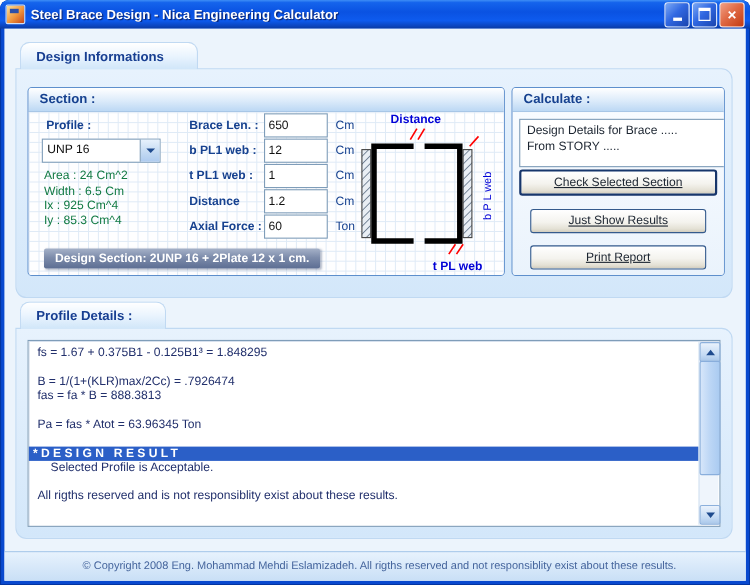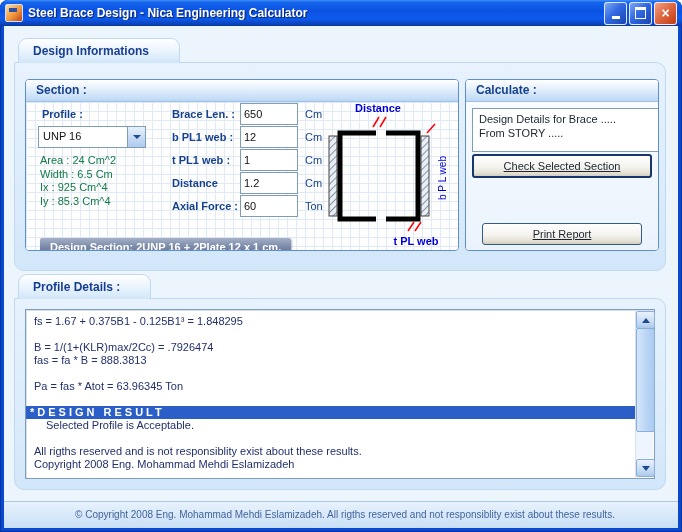--- a/index.html
+++ b/index.html
@@ -49,21 +49,21 @@
   .dd-arrow{width:0;height:0;border-left:4px solid transparent;border-right:4px solid transparent;border-top:4px solid #1F4B8E;}
 
   .fields{position:absolute;left:146px;top:2px;}
   .frow{display:flex;align-items:center;height:20px;margin-bottom:3px;}
   .flabel{width:68px;font-size:11px;color:#16418F;font-weight:bold;white-space:nowrap;}
   .finput{width:50px;height:18px;border:1px solid #7F9DB9;font-family:"Liberation Sans",sans-serif;font-size:11px;padding:1px 3px;color:#111;background:#fff;}
   .funit{margin-left:7px;font-size:11px;color:#16418F;}
 
   .diagram{position:absolute;left:286px;top:0;width:142px;height:148px;}
 
-  .design-bar{position:absolute;left:14px;top:136px;height:18px;line-height:18px;padding:0 10px;
+  .design-bar{position:absolute;left:14px;top:124px;height:18px;line-height:18px;padding:0 10px;
     background:linear-gradient(180deg,#A5B1C8 0%,#7D8CAB 45%,#5D6E93 100%);
     color:#fff;font-weight:bold;font-size:11px;border-radius:2px;white-space:nowrap;box-shadow:1px 1px 2px rgba(40,60,100,.35);}
 
   .info-box{position:absolute;left:6px;top:6px;width:180px;height:36px;border:1px solid #7F9DB9;background:#fff;padding:3px 6px;}
   .info-line{font-size:11px;line-height:14px;color:#1B2430;white-space:nowrap;}
   .xp-btn{position:absolute;background:linear-gradient(180deg,#FFFFFF 0%,#F4F3EE 55%,#E4E1D5 85%,#D2CDBE 100%);
     border:1px solid #345A8C;border-radius:3px;font-family:"Liberation Sans",sans-serif;font-size:11px;color:#1B2430;
     text-decoration:underline;cursor:pointer;text-align:center;}
   .btn-default{border:2px solid #17366B;font-size:11px;}
 
@@ -196,20 +196,21 @@
       </div>
 
       <div class="groupbox" style="left:450px;top:16px;width:192px;height:170px;">
         <div class="gb-header">Calculate :</div>
         <div class="gb-body gb-plain">
           <div class="info-box">
             <div class="info-line">Design Details for Brace .....</div>
             <div class="info-line">From STORY .....</div>
           </div>
           <button class="xp-btn btn-default" style="left:6px;top:52px;width:180px;height:24px;">Check Selected Section</button>
+          <button class="xp-btn" style="left:16px;top:88px;width:160px;height:22px;">Just Show Results</button>
           <button class="xp-btn" style="left:16px;top:121px;width:160px;height:22px;">Print Report</button>
         </div>
       </div>
     </div>
 
     <div class="panel-tab" style="left:14px;top:248px;">Profile Details :</div>
     <div class="panel-body" style="left:10px;top:272px;width:650px;height:190px;">
 
       <div class="details-box">
         <div class="details-content">
@@ -217,21 +218,20 @@
           <div class="line"></div>
           <div class="line">B = 1/(1+(KLR)max/2Cc) = .7926474</div>
           <div class="line">fas = fa * B = 888.3813</div>
           <div class="line"></div>
           <div class="line">Pa = fas * Atot = 63.96345 Ton</div>
           <div class="line"></div>
           <div class="line hl">*DESIGN RESULT</div>
           <div class="line ind">Selected Profile is Acceptable.</div>
           <div class="line"></div>
           <div class="line">All rigths reserved and is not responsiblity exist about these results.</div>
-          <div class="line">Copyright 2008 Eng. Mohammad Mehdi Eslamizadeh</div>
         </div>
         <div class="sb">
           <div class="sb-btn sb-up">
             <span class="arr-up"></span>
           </div>
           <div class="sb-thumb"></div>
           <div class="sb-btn sb-down">
             <span class="arr-down"></span>
           </div>
         </div>

